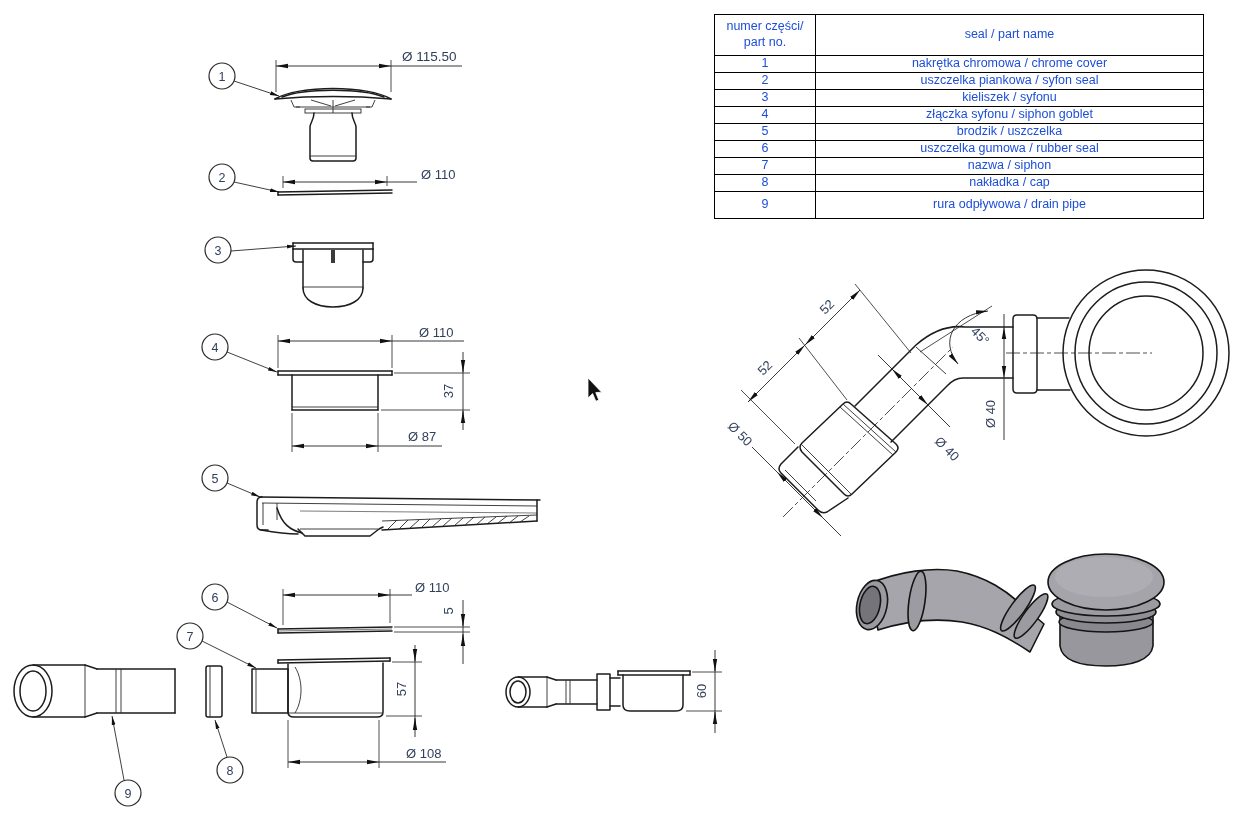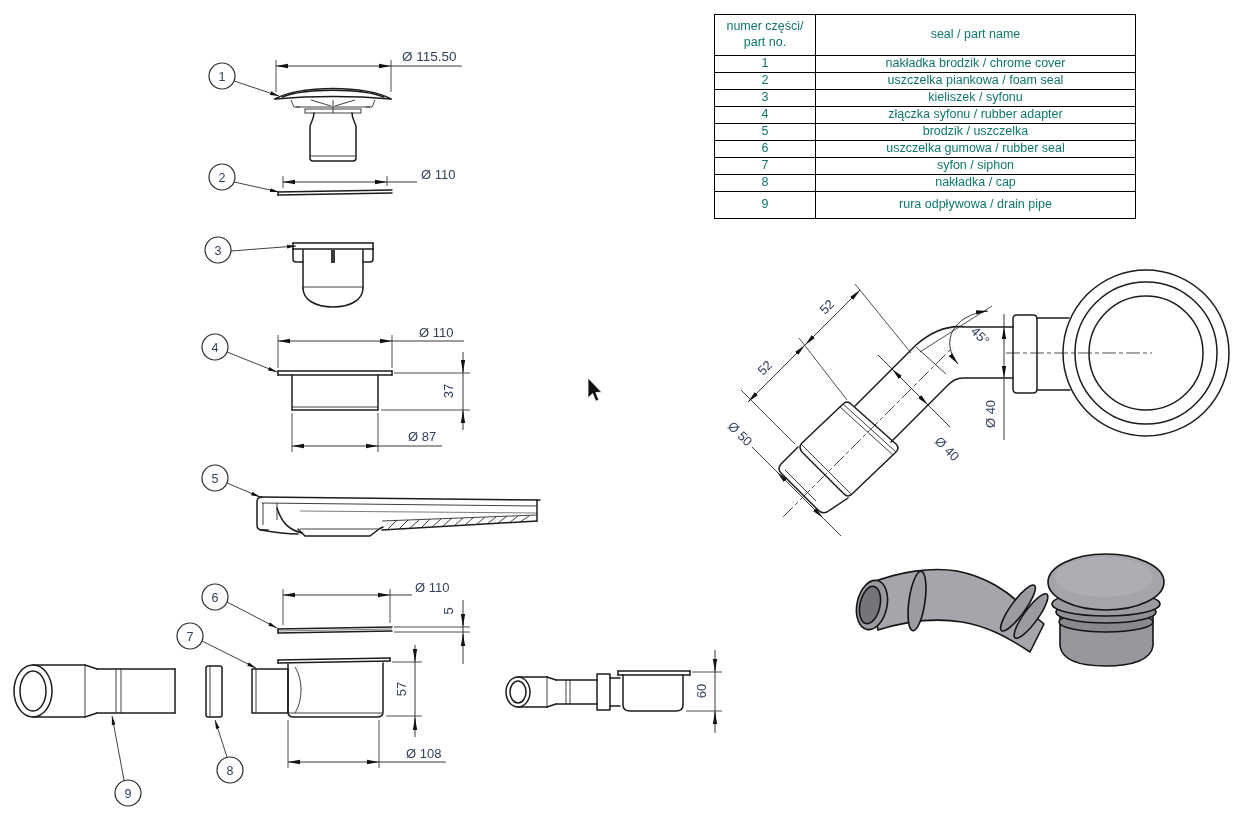--- a/index.html
+++ b/index.html
@@ -1,21 +1,21 @@
 <!DOCTYPE html>
 <html><head>
 <meta charset="utf-8">
 <style>
   html,body{margin:0;padding:0;background:#ffffff;}
   #canvas{position:relative;width:1235px;height:820px;background:#fff;overflow:hidden;
           font-family:"Liberation Sans",sans-serif;}
   #drawing{position:absolute;left:0;top:0;}
   
-  #parts-table{position:absolute;left:714px;top:14px;width:422px;border-collapse:collapse;
-               table-layout:fixed;color:#0f766e;padding-left:21px;}
+  #parts-table{position:absolute;left:714px;top:14px;width:490px;border-collapse:collapse;
+               table-layout:fixed;color:#1d4ed8;padding-left:21px;}
   #parts-table td,#parts-table th{border:1px solid #000;text-align:center;vertical-align:middle;
                font-size:12.5px;font-weight:400;padding:0 4px;line-height:1.25;}
   #parts-table col.c1{width:101px;}
   #parts-table tr.hdr td{height:40px;}
   #parts-table tr.r{height:17px;}
   #parts-table tr.r9{height:27px;}
   
   text{font-family:"Liberation Sans",sans-serif;fill:#32405c;font-size:13px;}
   text.big{font-size:13.5px;}
   .ln{stroke:#1c1c1c;stroke-width:1.5;fill:none;stroke-linecap:round;stroke-linejoin:round;}
@@ -336,45 +336,45 @@
         <col class="c1">
         <col>
       </colgroup>
   <tbody>
         <tr class="hdr">
     <td>numer części/ part no.</td>
     <td>seal / part name</td>
   </tr>
   <tr class="r">
     <td>1</td>
-    <td>nakładka brodzik / chrome cover</td>
+    <td>nakrętka chromowa / chrome cover</td>
   </tr>
   <tr class="r">
     <td>2</td>
-    <td>uszczelka piankowa / foam seal</td>
+    <td>uszczelka piankowa / syfon seal</td>
   </tr>
   <tr class="r">
     <td>3</td>
     <td>kieliszek / syfonu</td>
   </tr>
   <tr class="r">
     <td>4</td>
-    <td>złączka syfonu / rubber adapter</td>
+    <td>złączka syfonu / siphon goblet</td>
   </tr>
   <tr class="r">
     <td>5</td>
     <td>brodzik / uszczelka</td>
   </tr>
   <tr class="r">
     <td>6</td>
     <td>uszczelka gumowa / rubber seal</td>
   </tr>
   <tr class="r">
     <td>7</td>
-    <td>syfon / siphon</td>
+    <td>nazwa / siphon</td>
   </tr>
   <tr class="r">
     <td>8</td>
     <td>nakładka / cap</td>
   </tr>
   <tr class="r r9">
     <td>9</td>
     <td>rura odpływowa / drain pipe</td>
   </tr>
 </tbody>

